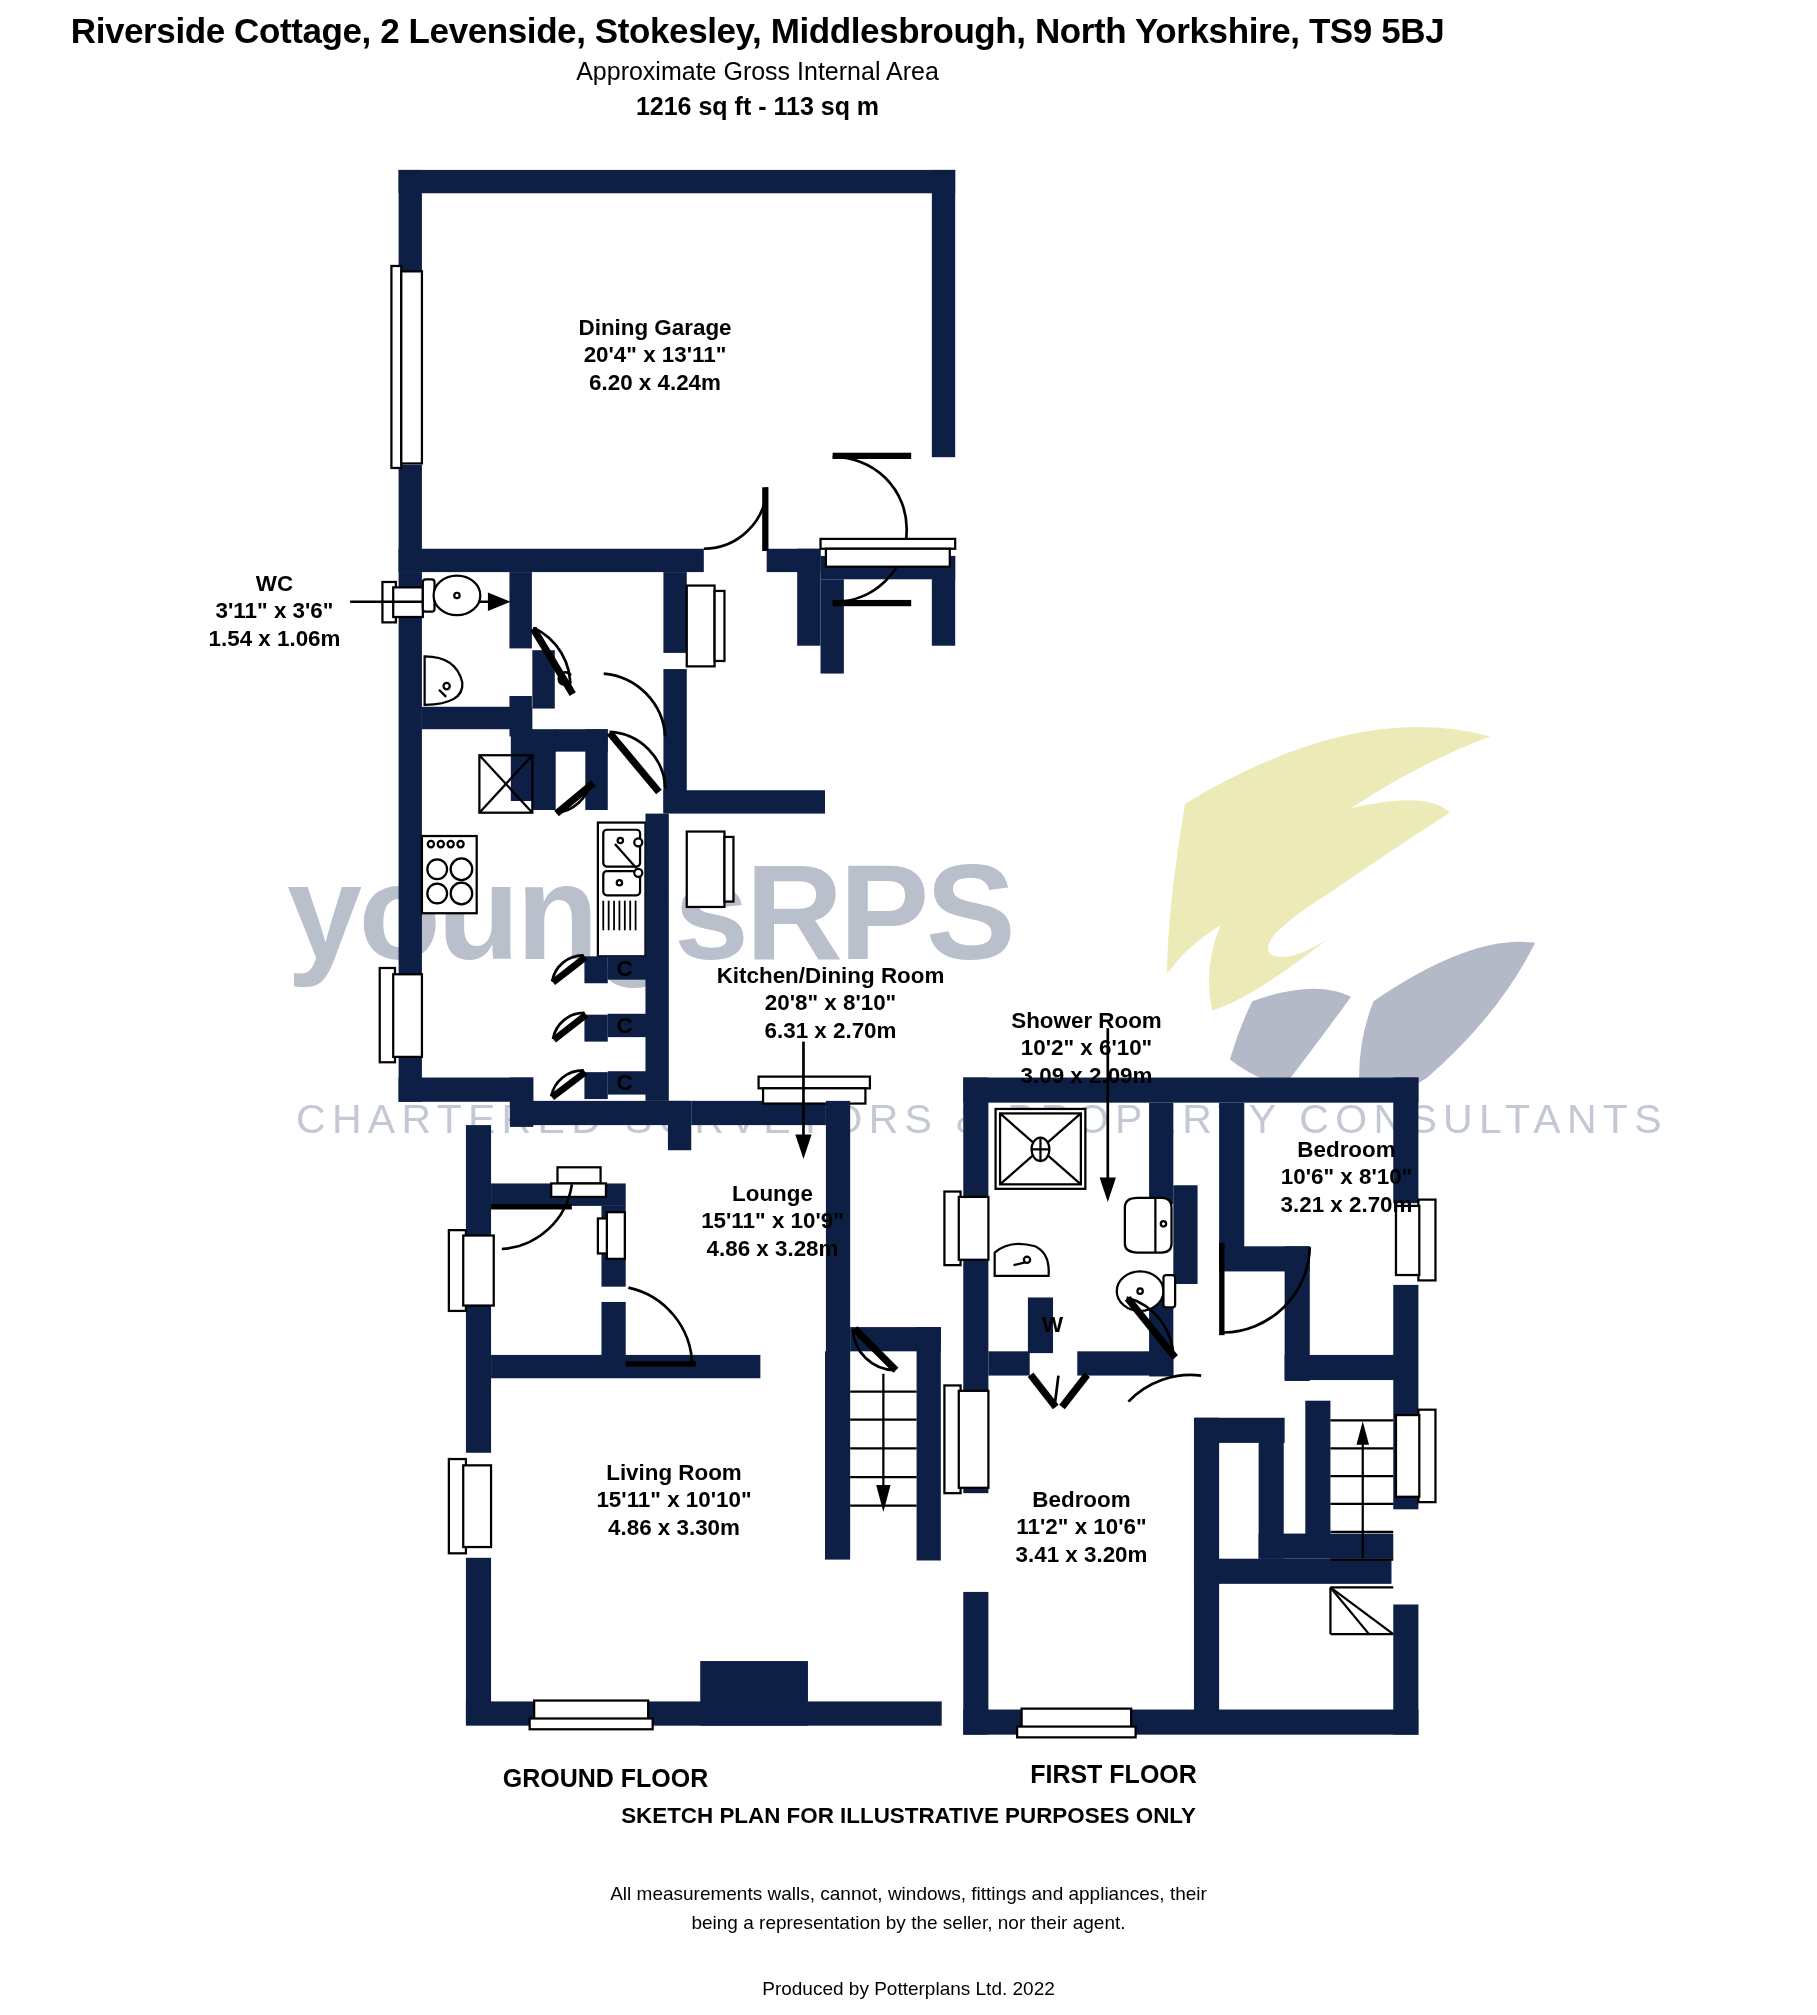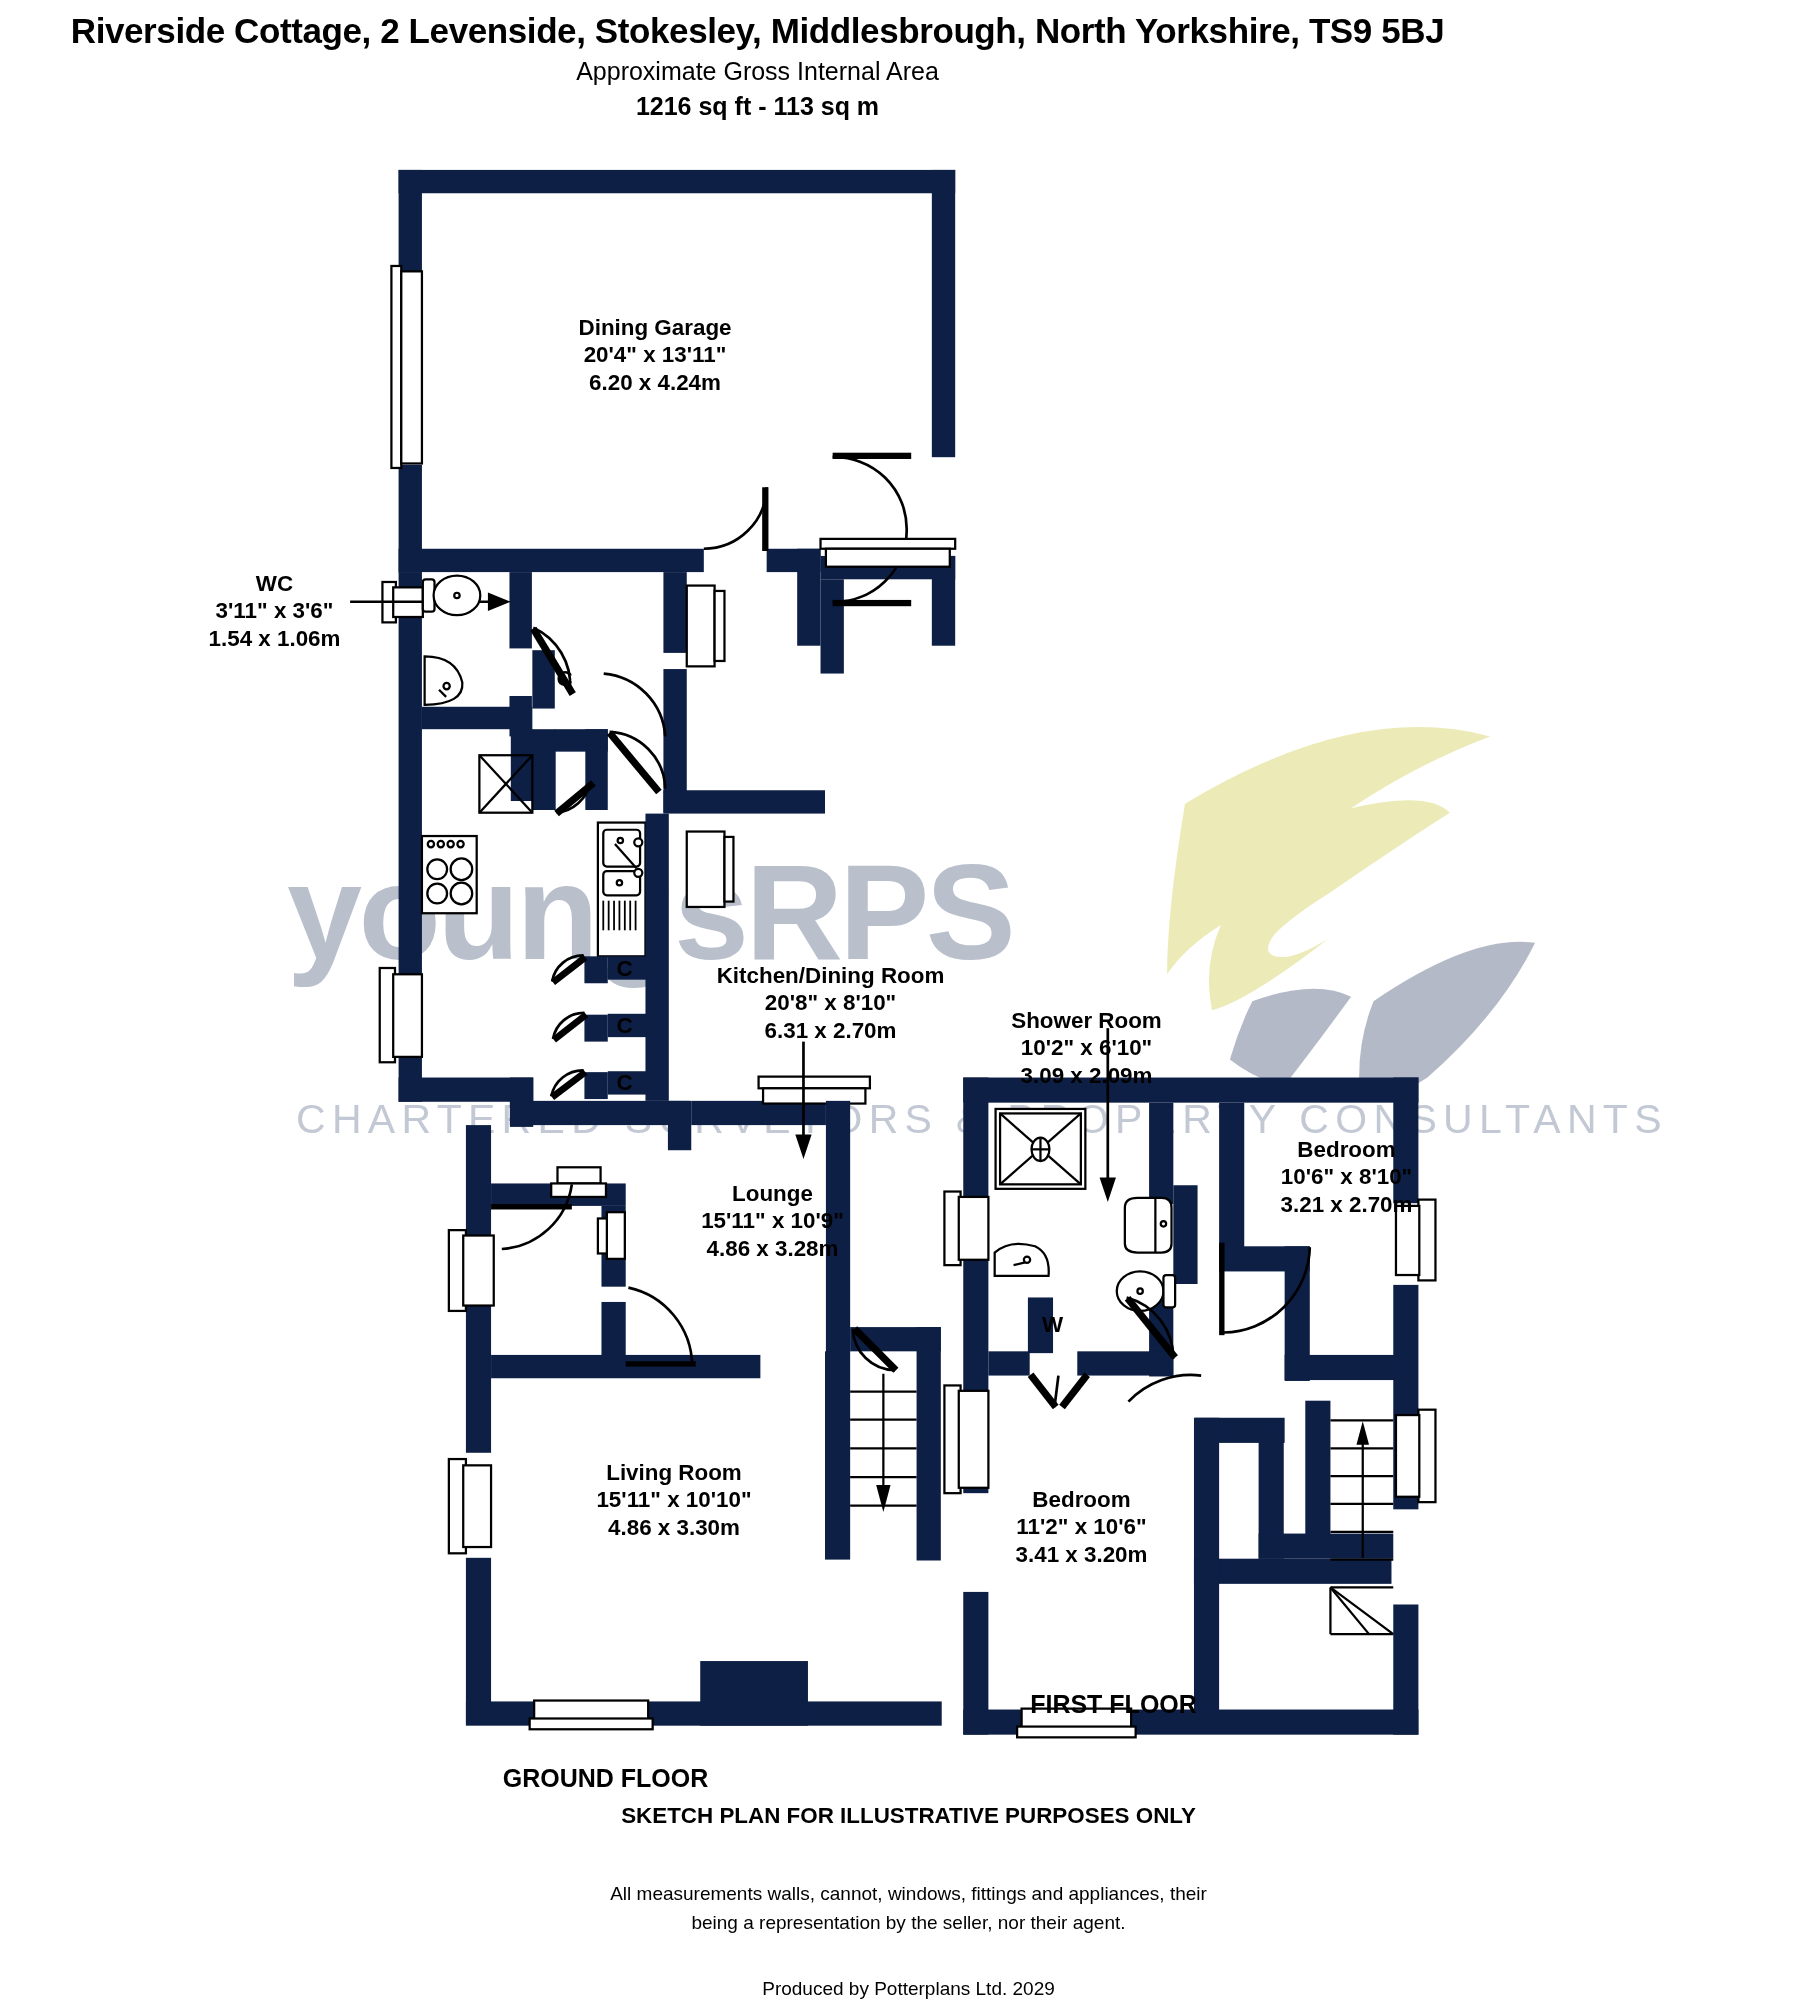--- a/index.html
+++ b/index.html
@@ -587,21 +587,21 @@
   <div class="rdim">3.41 x 3.20m</div>
 </div>
 
 <div class="rlabel rname" style="left:550px; top:665px; width:29px;">C</div>
 <div class="rlabel rname" style="left:610px; top:955px; width:29px;">C</div>
 <div class="rlabel rname" style="left:610px; top:1012px; width:29px;">C</div>
 <div class="rlabel rname" style="left:610px; top:1069px; width:29px;">C</div>
 <div class="rlabel rname" style="left:1038px; top:1311px; width:29px;">W</div>
 
 <div class="flabel" style="left:471px; top:1764px; width:269px;">GROUND FLOOR</div>
-<div class="flabel" style="left:979px; top:1690px; width:269px;">FIRST FLOOR</div>
+<div class="flabel" style="left:979px; top:1760px; width:269px;">FIRST FLOOR</div>
 
 <div id="sketchline">SKETCH PLAN FOR ILLUSTRATIVE PURPOSES ONLY</div>
 <div id="disclaimer">
   <div>All measurements walls, cannot, windows, fittings and appliances, their</div>
   <div>being a representation by the seller, nor their agent.</div>
 </div>
-<div id="produced">Produced by Potterplans Ltd. 2029</div>
+<div id="produced">Produced by Potterplans Ltd. 2022</div>
 
 
 </body></html>

